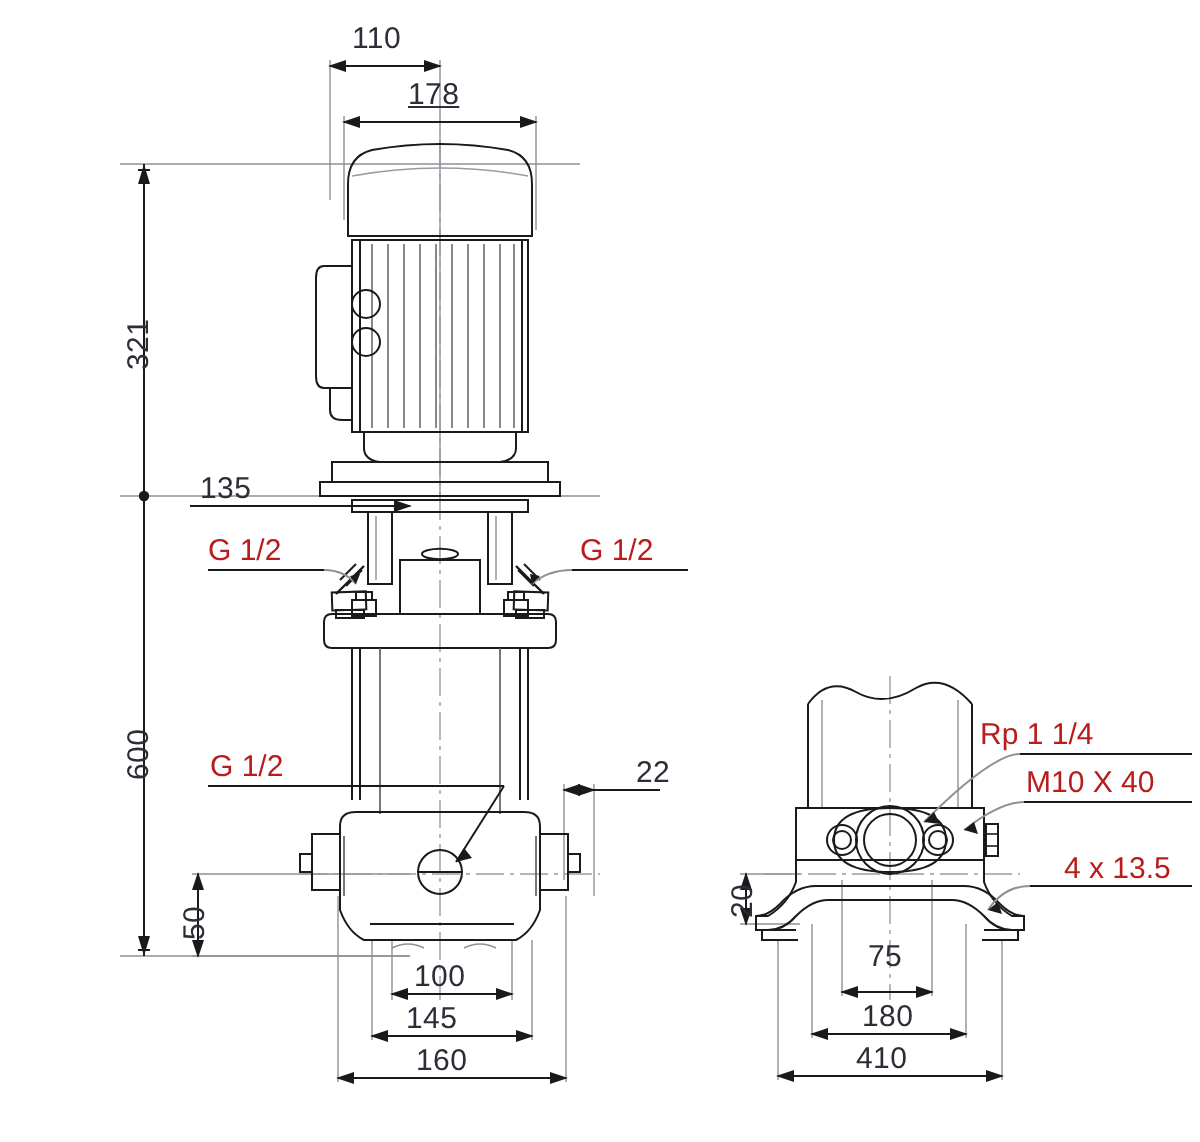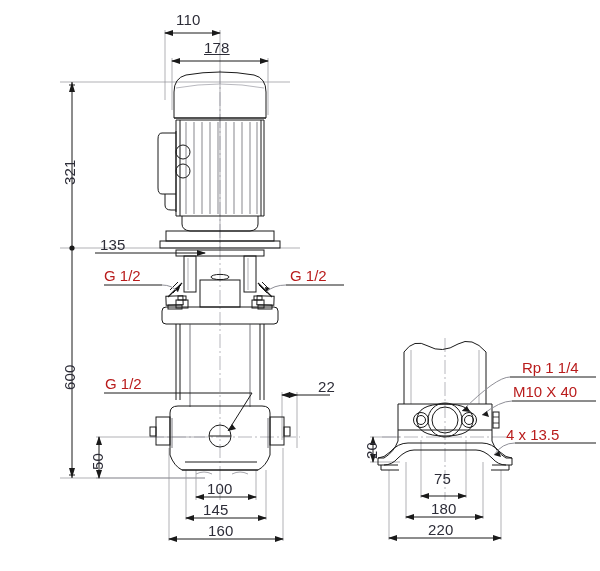--- a/index.html
+++ b/index.html
@@ -337,27 +337,27 @@
   <div class="dimtext" style="left:203px;top:502px;">145</div>
 
   <div class="dimtext" style="left:208px;top:523px;">160</div>
 
   <div class="dimtext rot" style="left:364px;top:459px;">20</div>
 
   <div class="dimtext" style="left:434px;top:471px;">75</div>
 
   <div class="dimtext" style="left:431px;top:501px;">180</div>
 
-  <div class="dimtext" style="left:428px;top:522px;">220</div>
+  <div class="dimtext" style="left:428px;top:522px;">410</div>
 
   <div class="label" style="left:104px;top:268px;">G 1/2</div>
 
   <div class="label" style="left:290px;top:268px;">G 1/2</div>
 
   <div class="label" style="left:105px;top:376px;">G 1/2</div>
 
-  <div class="label" style="left:522px;top:360px;">Rp 1 1/4</div>
+  <div class="label" style="left:490px;top:360px;">Rp 1 1/4</div>
 
   <div class="label" style="left:513px;top:384px;">M10 X 40</div>
 
-  <div class="label" style="left:506px;top:427px;">4  x  13.5</div>
+  <div class="label" style="left:532px;top:427px;">4  x  13.5</div>
 
 </div>
 
 </body></html>

